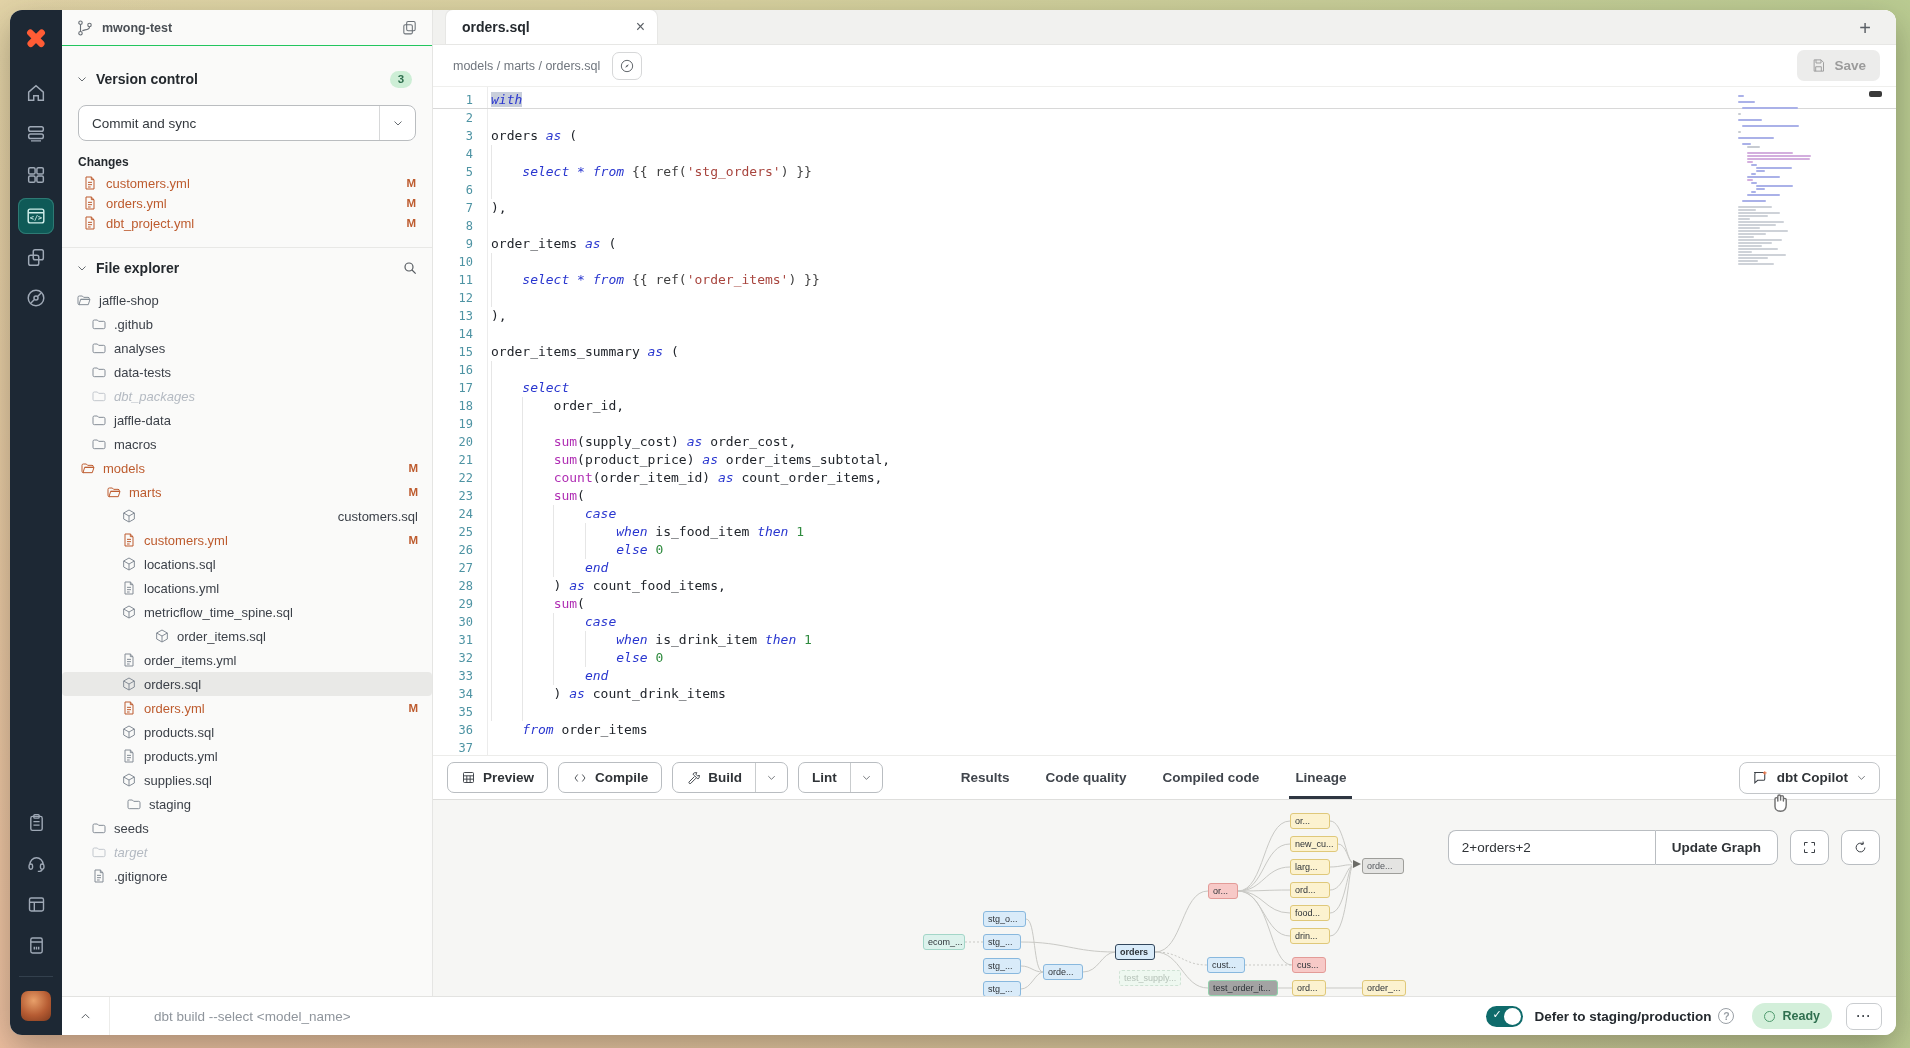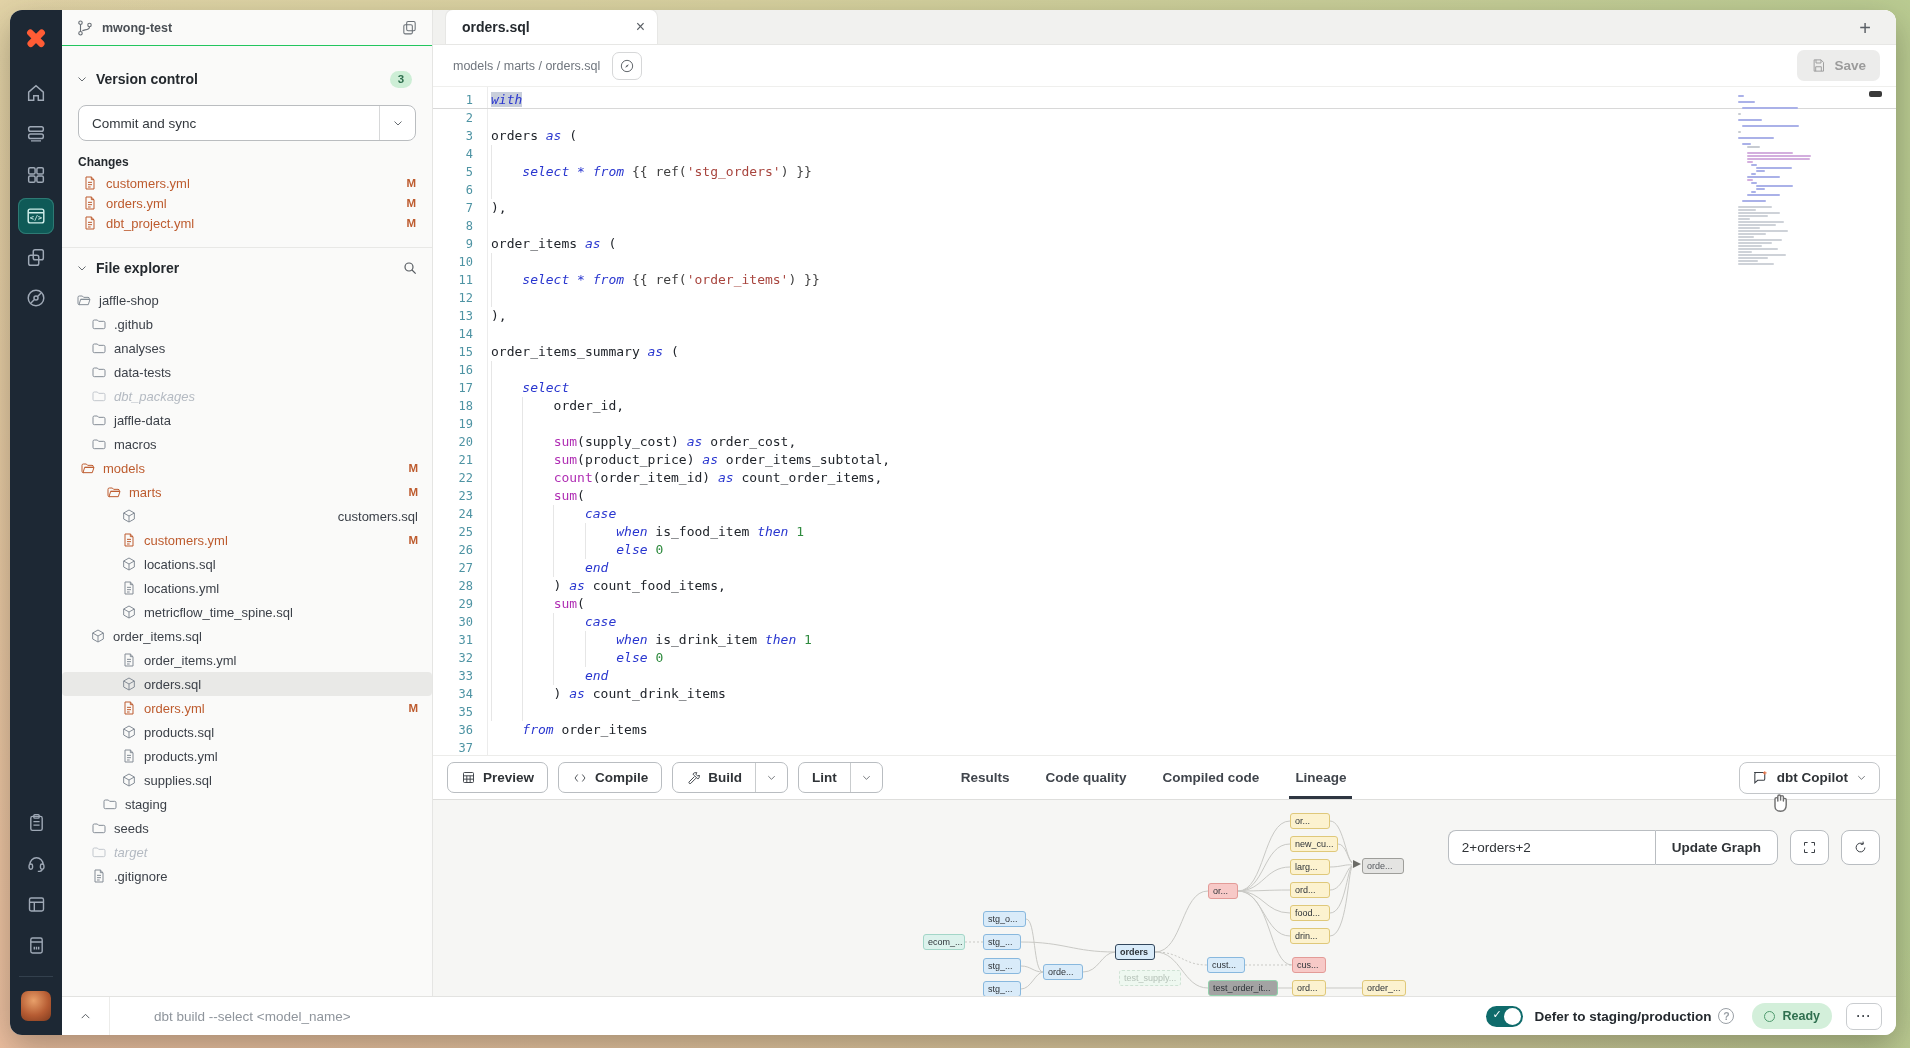--- a/index.html
+++ b/index.html
@@ -403,21 +403,21 @@
             </svg>
             <span class="tree-label">locations.yml</span>
           </div>
           <div class="tree-row" style="padding-left: 59px;">
             <svg width="16" height="16" viewBox="0 0 24 24">
               <path d="M12 3 20 7.5v9L12 21 4 16.5v-9z"></path>
               <path d="M4 7.5 12 12l8-4.5 M12 12v9"></path>
             </svg>
             <span class="tree-label">metricflow_time_spine.sql</span>
           </div>
-          <div class="tree-row" style="padding-left: 28px;">
+          <div class="tree-row" style="padding-left: 92px;">
             <svg width="16" height="16" viewBox="0 0 24 24">
               <path d="M12 3 20 7.5v9L12 21 4 16.5v-9z"></path>
               <path d="M4 7.5 12 12l8-4.5 M12 12v9"></path>
             </svg>
             <span class="tree-label">order_items.sql</span>
           </div>
           <div class="tree-row" style="padding-left: 59px;">
             <svg width="16" height="16" viewBox="0 0 24 24">
               <path d="M6 3h8l4 4v14H6z"></path>
               <path d="M14 3v4h4 M9 11h6 M9 14.5h6 M9 18h4"></path>
@@ -453,21 +453,21 @@
             </svg>
             <span class="tree-label">products.yml</span>
           </div>
           <div class="tree-row" style="padding-left: 59px;">
             <svg width="16" height="16" viewBox="0 0 24 24">
               <path d="M12 3 20 7.5v9L12 21 4 16.5v-9z"></path>
               <path d="M4 7.5 12 12l8-4.5 M12 12v9"></path>
             </svg>
             <span class="tree-label">supplies.sql</span>
           </div>
-          <div class="tree-row" style="padding-left: 40px;">
+          <div class="tree-row" style="padding-left: 64px;">
             <svg width="16" height="16" viewBox="0 0 24 24">
               <path d="M3 8a2 2 0 0 1 2-2h4.5l2 2H19a2 2 0 0 1 2 2v7a2 2 0 0 1-2 2H5a2 2 0 0 1-2-2z"></path>
             </svg>
             <span class="tree-label">staging</span>
           </div>
           <div class="tree-row" style="padding-left: 29px;">
             <svg width="16" height="16" viewBox="0 0 24 24">
               <path d="M3 8a2 2 0 0 1 2-2h4.5l2 2H19a2 2 0 0 1 2 2v7a2 2 0 0 1-2 2H5a2 2 0 0 1-2-2z"></path>
             </svg>
             <span class="tree-label">seeds</span>

